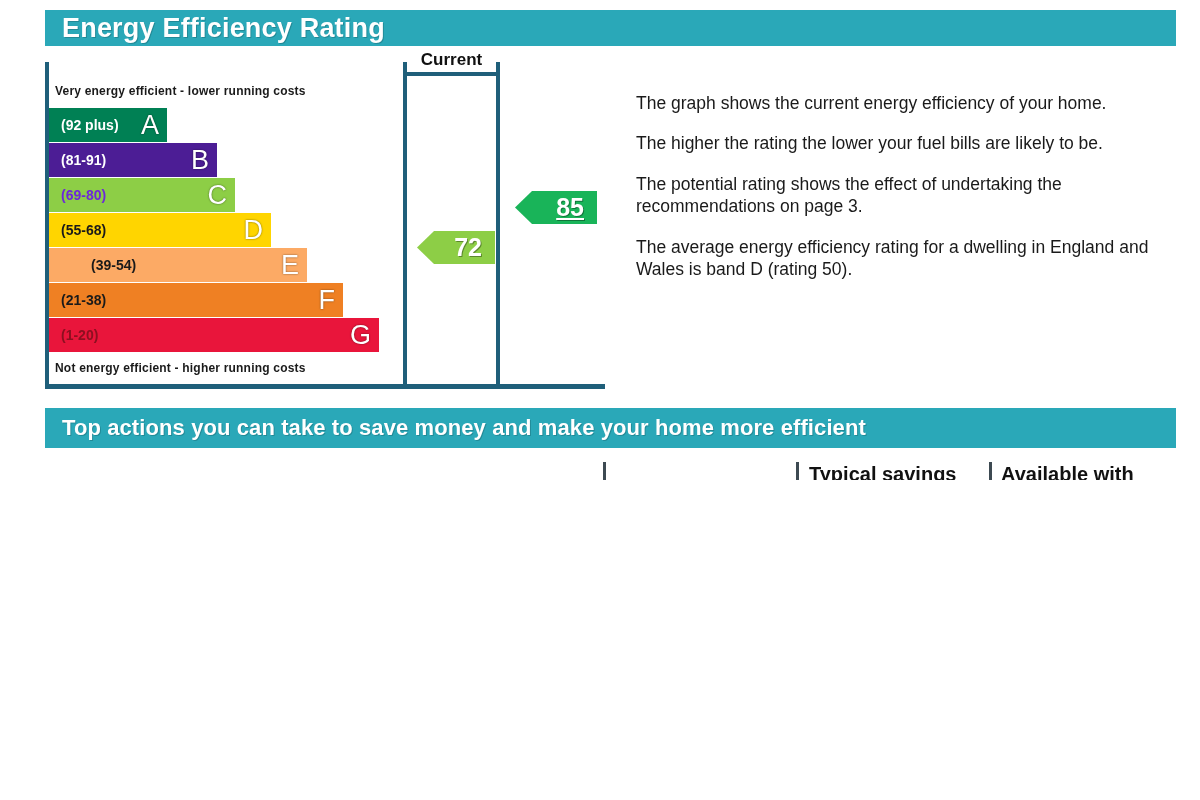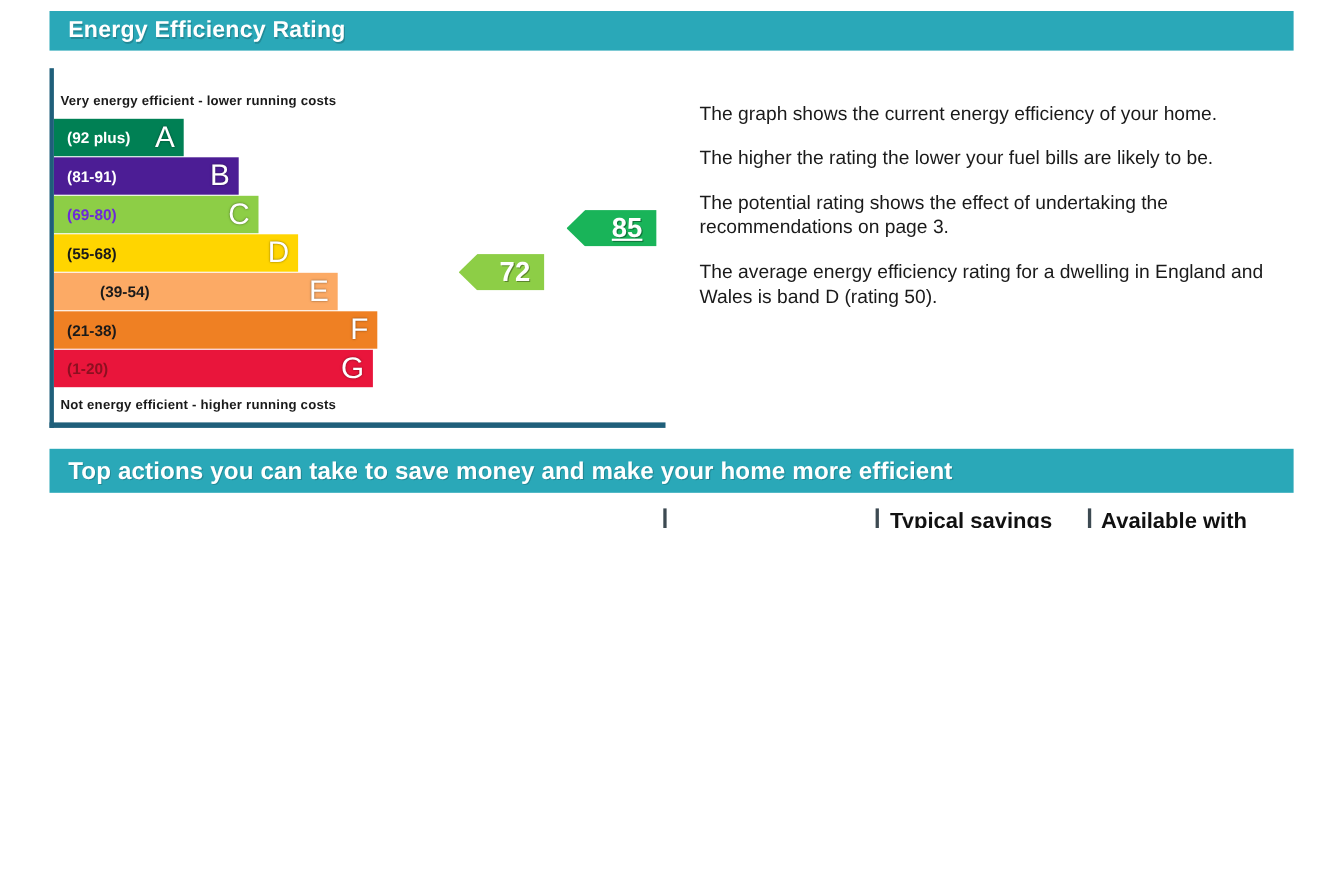--- a/index.html
+++ b/index.html
@@ -15,21 +15,21 @@
     position:absolute;left:45px;width:1131px;
     background:#2aa8b8;
     display:flex;align-items:center;
   }
   .teal-band .teal-text{
     color:#ffffff;font-weight:bold;
     text-shadow:1px 1px 0 rgba(0,0,0,.18);
     white-space:nowrap;
   }
   #banner-top{top:10px;height:36px;}
-  #banner-top .teal-text{font-size:21px;padding-left:17px;letter-spacing:.2px;}
+  #banner-top .teal-text{font-size:27px;padding-left:17px;letter-spacing:.2px;}
   #banner-bottom{top:408px;height:40px;}
   #banner-bottom .teal-text{font-size:22px;padding-left:17px;letter-spacing:.1px;}
 
   
   #chart-frame{
     position:absolute;left:45px;top:48px;width:558px;height:340px;
     border:0;
   }
   
   #chart-frame:after{
@@ -140,26 +140,29 @@
           <span class="letter" style="color: rgb(255, 255, 255); text-shadow: rgba(0, 0, 0, 0.55) 0px 0px 2px;">D</span>
         </div>
         <div class="band" style="background: rgb(252, 170, 101); width: 258px; padding-left: 30px;">
           <span class="range" style="color: rgb(26, 26, 26);">(39-54)</span>
           <span class="letter" style="color: rgb(255, 255, 255); text-shadow: rgba(0, 0, 0, 0.55) 0px 0px 2px;">E</span>
         </div>
         <div class="band" style="background: rgb(239, 128, 35); width: 294px;">
           <span class="range" style="color: rgb(26, 26, 26);">(21-38)</span>
           <span class="letter" style="color: rgb(255, 255, 255); text-shadow: rgba(0, 0, 0, 0.55) 0px 0px 2px;">F</span>
         </div>
-        <div class="band" style="background: rgb(233, 21, 59); width: 290px;">
+        <div class="band" style="background: rgb(233, 21, 59); width: 330px;">
           <span class="range" style="color: rgb(140, 16, 32);">(1-20)</span>
           <span class="letter" style="color: rgb(255, 255, 255); text-shadow: rgba(0, 0, 0, 0.55) 0px 0px 2px;">G</span>
         </div>
       </div>
 
+    <div id="col-current" class="col">
+      <div class="col-head">Current</div>
+    </div>
 
     <div id="arrow-current" class="arrow" style="background: rgb(141, 206, 70);">72</div>
     <div id="arrow-potential" class="arrow" style="background: rgb(25, 180, 89); text-decoration: underline;">85</div>
   </div>
 
   <div id="info">
     <p>The graph shows the current energy efficiency of your home.</p>
     <p>The higher the rating the lower your fuel bills are likely to be.</p>
     <p>The potential rating shows the effect of undertaking the recommendations on page 3.</p>
     <p>The average energy efficiency rating for a dwelling in England and Wales is band D (rating 50).</p>

